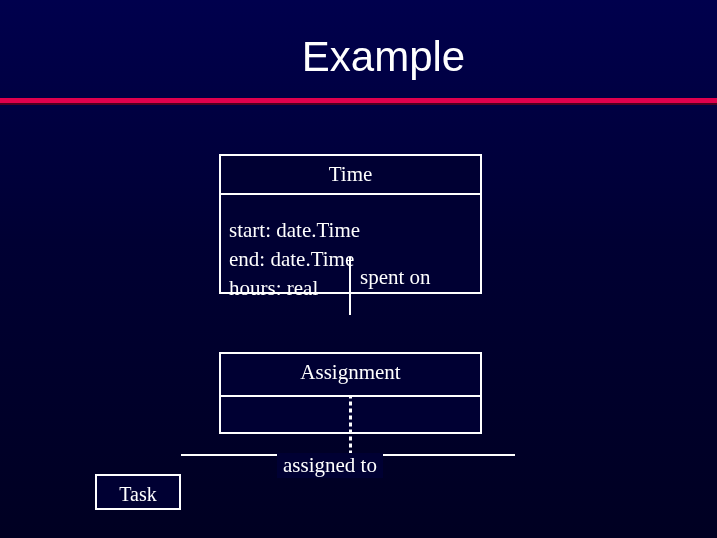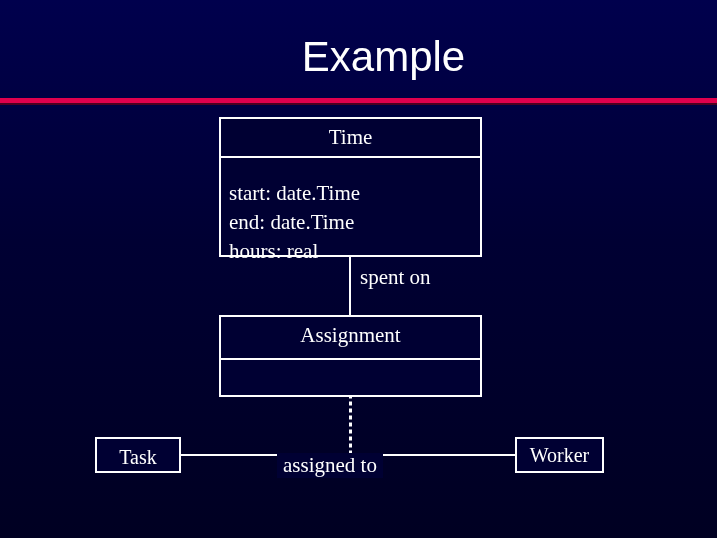--- a/index.html
+++ b/index.html
@@ -49,20 +49,21 @@
     background: #4b0020;
   }
 
   
   .box {
     position: absolute;
     border: 2px solid #ffffff;
     background: #000033;
     box-sizing: border-box;
     color: #ffffff;
+    margin-top: 37px;
   }
   .box-head {
     text-align: center;
     font-size: 21px;
     line-height: 1;
     padding: 8px 0 9px 0;
   }
   .box-body {
     text-align: left;
     font-size: 21px;
@@ -202,17 +203,14 @@
 
   <div class="line-dotted" id="conn-assoc-dotted"></div>
 
   <div class="line-h" id="assoc-line"></div>
   <div class="label" id="label-assigned-to">assigned to</div>
 
   <div class="box" id="task-box">
     <div class="box-head">Task</div>
   </div>
 
-  <div class="box" id="worker-box">
-    <div class="box-head">Worker</div>
-  </div>
 
 </div>
 
 </body></html>

